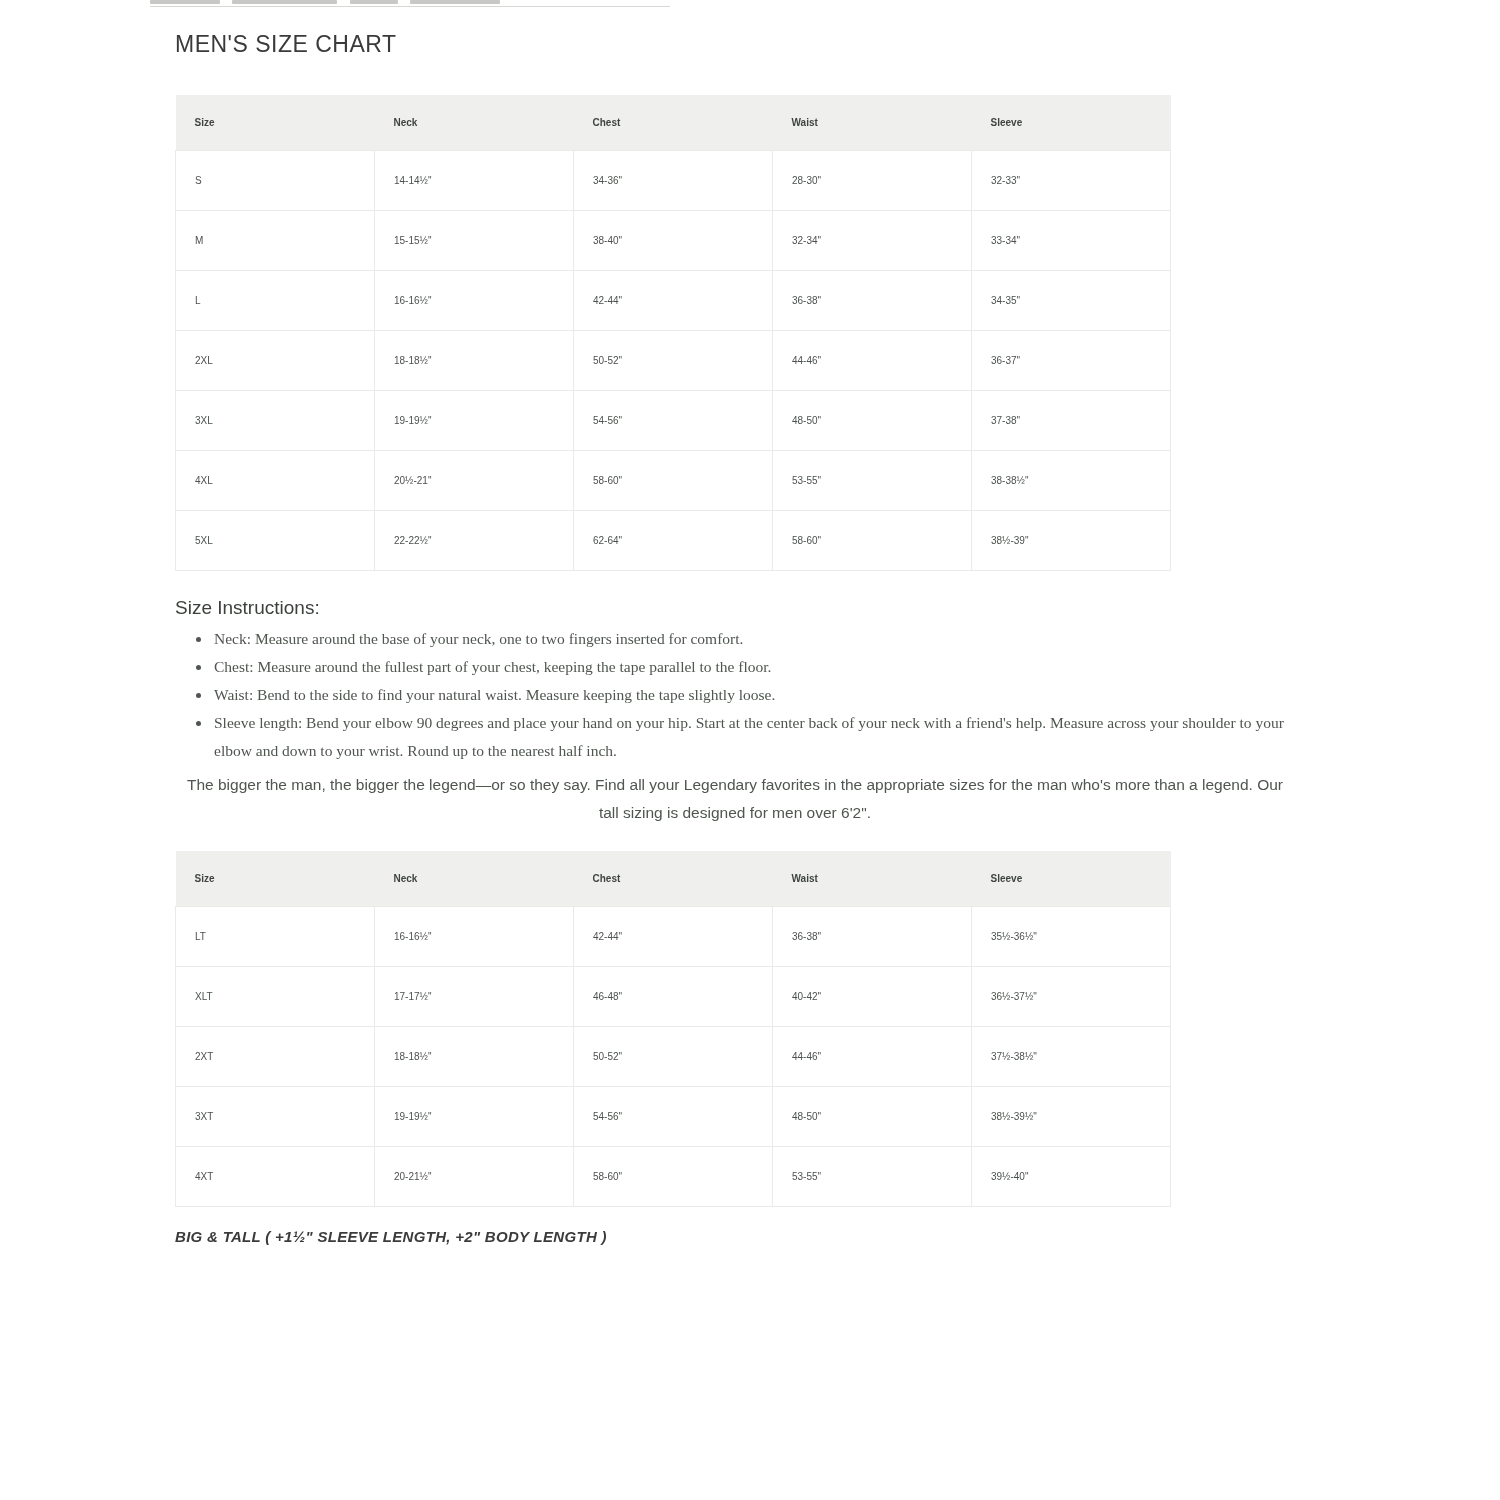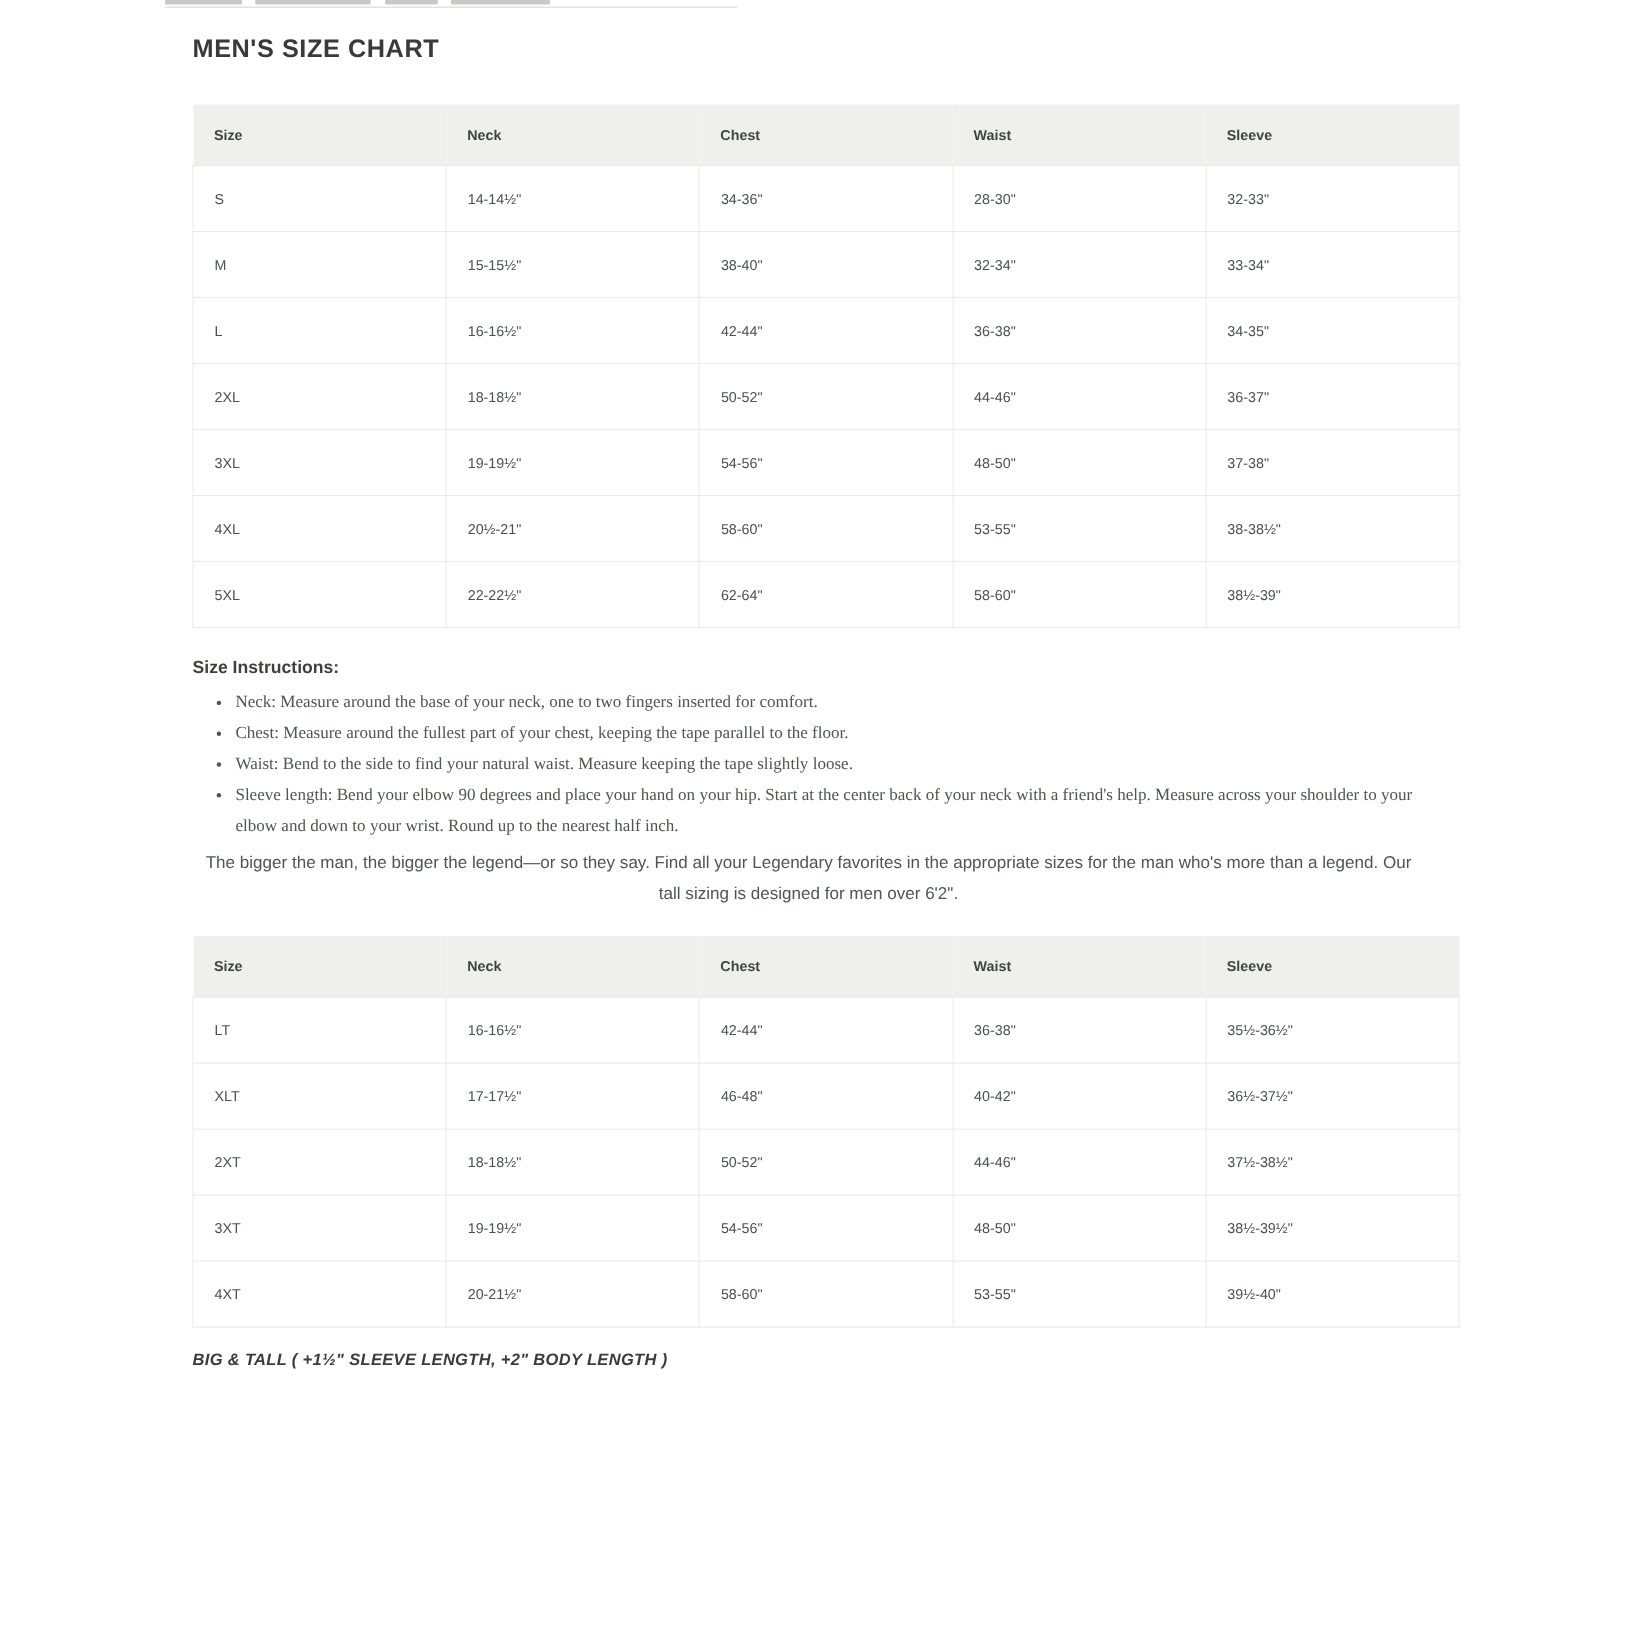--- a/index.html
+++ b/index.html
@@ -44,50 +44,50 @@
     top: 6px;
     left: 0;
     width: 520px;
     height: 1px;
     background: #d8d8d5;
   }
   .page-title {
     margin: 30px 0 0 0;
     font-size: 23px;
     line-height: 28px;
-    font-weight: bold;
+    font-weight: normal;
     letter-spacing: 0.5px;
     color: #3a3a3a;
   }
   table.size-table {
     border-collapse: collapse;
-    width: 1152px;
+    width: 996px;
     table-layout: fixed;
     margin-top: 37px;
-    font-size: 13px;
+    font-size: 10px;
   }
   table.size-table th {
     background: #efefed;
     text-align: left;
     font-weight: bold;
     color: #3f443f;
     height: 55px;
     padding: 0 0 0 19px;
     border: none;
   }
   table.size-table td {
     height: 59px;
     padding: 0 0 0 19px;
     border: 1px solid #eaeae7;
     color: #4b514c;
     background: #ffffff;
   }
   .section-heading {
-    font-size: 16px;
-    font-weight: bold;
+    font-size: 19px;
+    font-weight: normal;
     color: #3c413c;
     margin: 27px 0 0 0;
     line-height: 20px;
   }
   ul.instructions {
     margin: 7px 0 0 0;
     padding-left: 37px;
     list-style: disc;
   }
   ul.instructions li {

